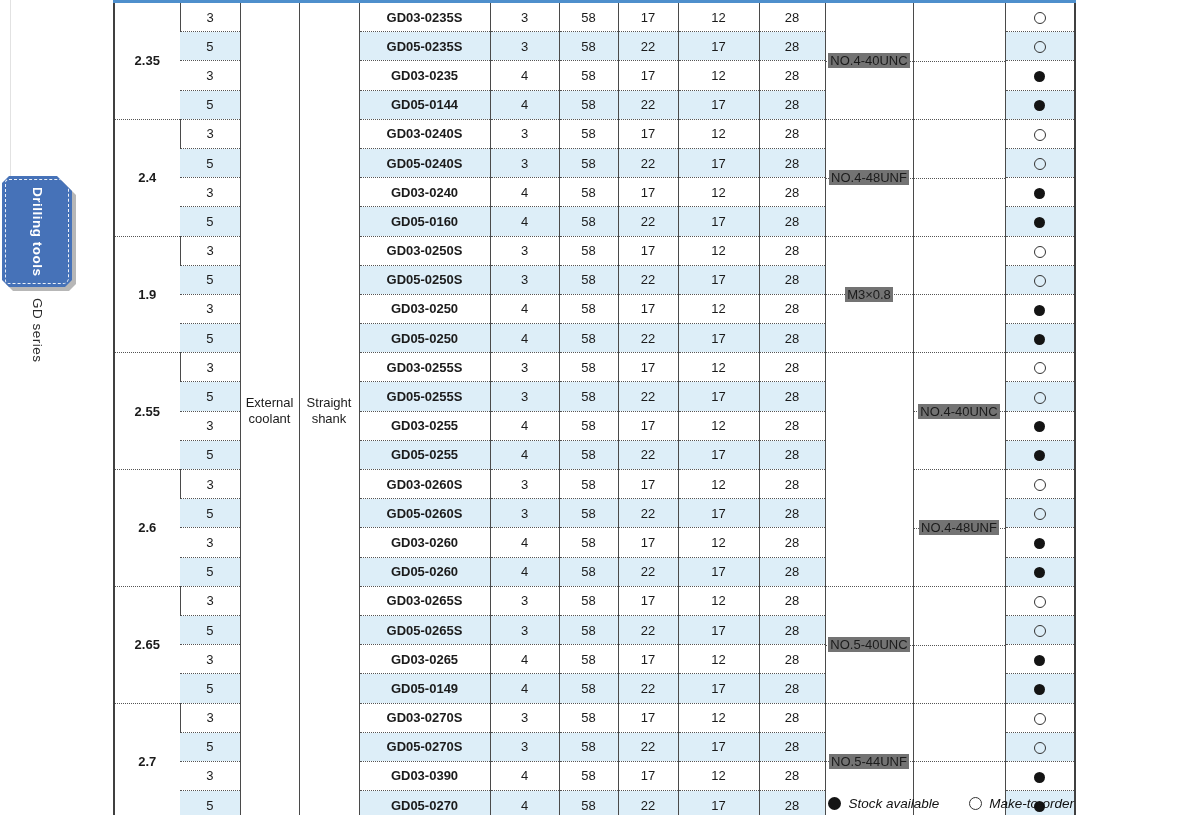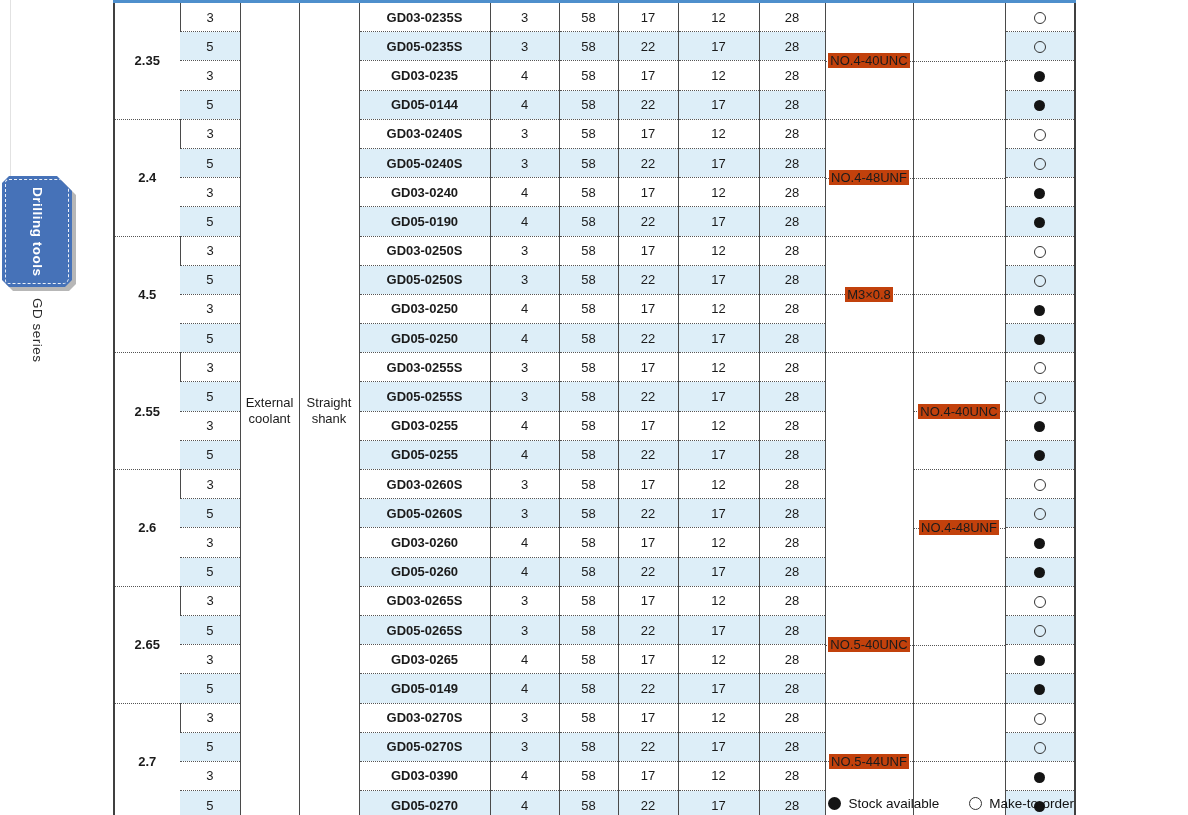--- a/index.html
+++ b/index.html
@@ -47,28 +47,28 @@
   table.catalog tr:first-child > td{border-top:none;}
   tr.alt td{background:#ddeef8;}
   td.wcell{background:#ffffff;}
   td.dia{font-weight:bold;font-size:15.5px;}
   td.model{font-weight:bold;font-size:13.5px;}
   td.merged{font-size:13.2px;line-height:1.25;}
   td.thread{position:relative;font-size:12.8px;}
   td.thread:not(.clean)::before{
     content:"";position:absolute;left:0;right:0;top:50%;border-top:1px dotted #555;
   }
-  .tlabel{position:relative;z-index:1;background:#c2410c;padding:0 2px;white-space:nowrap;}
+  .tlabel{position:relative;z-index:1;background:#737373;padding:0 2px;white-space:nowrap;}
   .dot,.ring{display:inline-block;width:11px;height:11px;border-radius:50%;vertical-align:middle;}
   .dot{background:#141414;}
   .ring{border:1.5px solid #333;background:transparent;box-sizing:border-box;width:12px;height:12px;}
   
   .legend{
     position:absolute;top:796px;right:114px;display:flex;gap:30px;align-items:flex-end;
-    font-size:13.5px;color:#111;
+    font-size:13.5px;color:#111;font-style:italic;
   }
   .legend .item{display:flex;align-items:center;gap:7px;}
   .legend .dot{width:13px;height:13px;}
   .legend .ring{width:13px;height:13px;border-width:1.5px;}
 </style>
 </head>
 <body>
 
 <div class="spine-line"></div>
 <div class="tab-shadow"></div>
@@ -168,30 +168,30 @@
         <td class="model">GD03-0240</td>
         <td>4</td>
         <td>58</td>
         <td>17</td>
         <td>12</td>
         <td>28</td>
         <td><span class="dot"></span></td>
       </tr>
       <tr class="alt">
         <td>5</td>
-        <td class="model">GD05-0190</td>
-        <td>4</td>
-        <td>58</td>
-        <td>22</td>
-        <td>17</td>
-        <td>28</td>
-        <td><span class="dot"></span></td>
-      </tr>
-      <tr>
-        <td class="dia wcell" rowspan="4">4.5</td>
+        <td class="model">GD05-0160</td>
+        <td>4</td>
+        <td>58</td>
+        <td>22</td>
+        <td>17</td>
+        <td>28</td>
+        <td><span class="dot"></span></td>
+      </tr>
+      <tr>
+        <td class="dia wcell" rowspan="4">1.9</td>
         <td>3</td>
         <td class="model">GD03-0250S</td>
         <td>3</td>
         <td>58</td>
         <td>17</td>
         <td>12</td>
         <td>28</td>
         <td class="thread wcell" rowspan="4"><span class="tlabel">M3×0.8</span></td>
         <td class="thread wcell" rowspan="4"></td>
         <td><span class="ring"></span></td>

